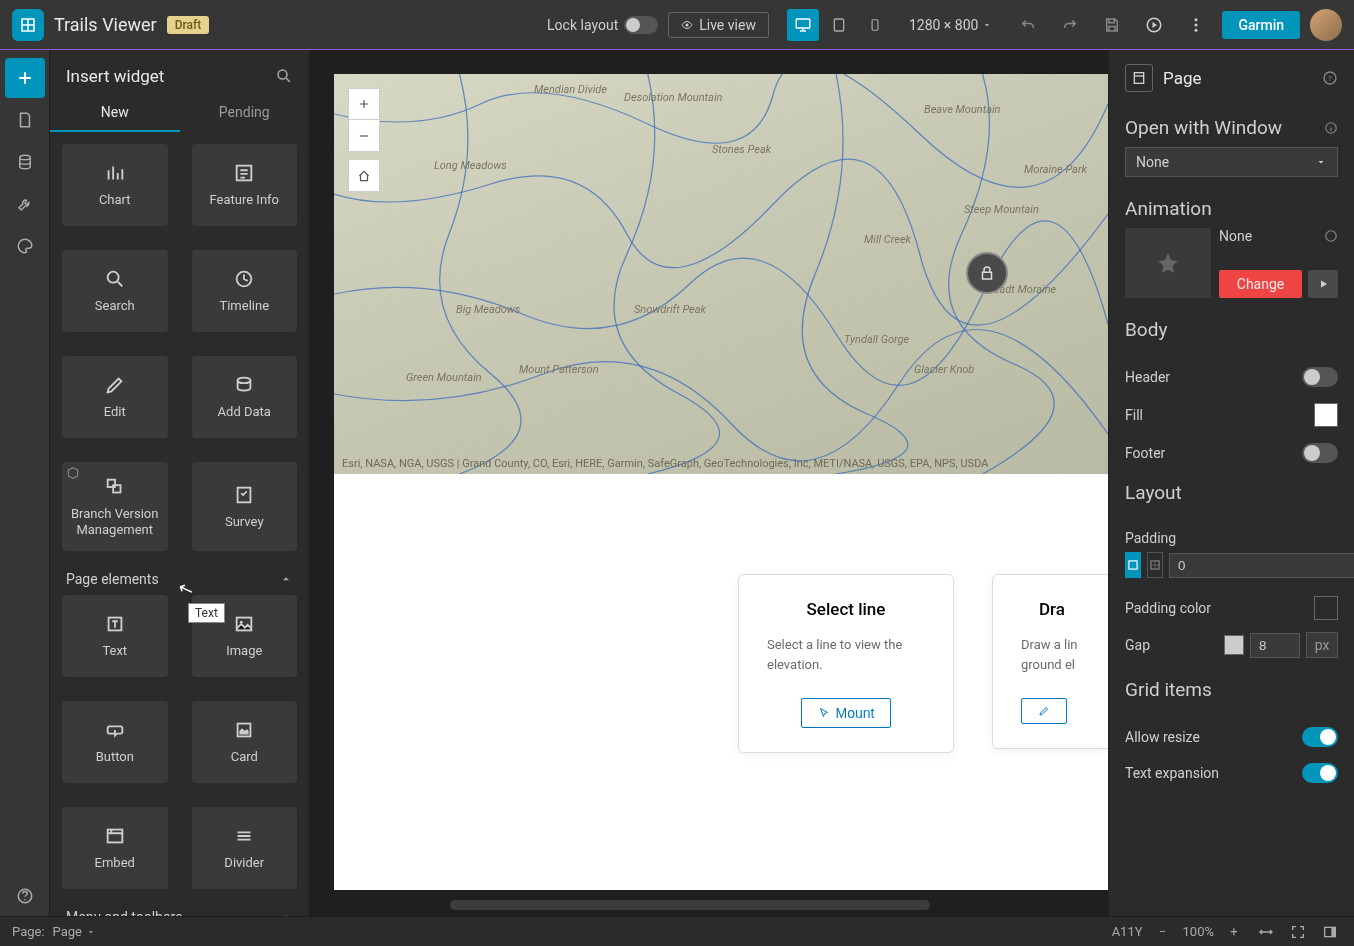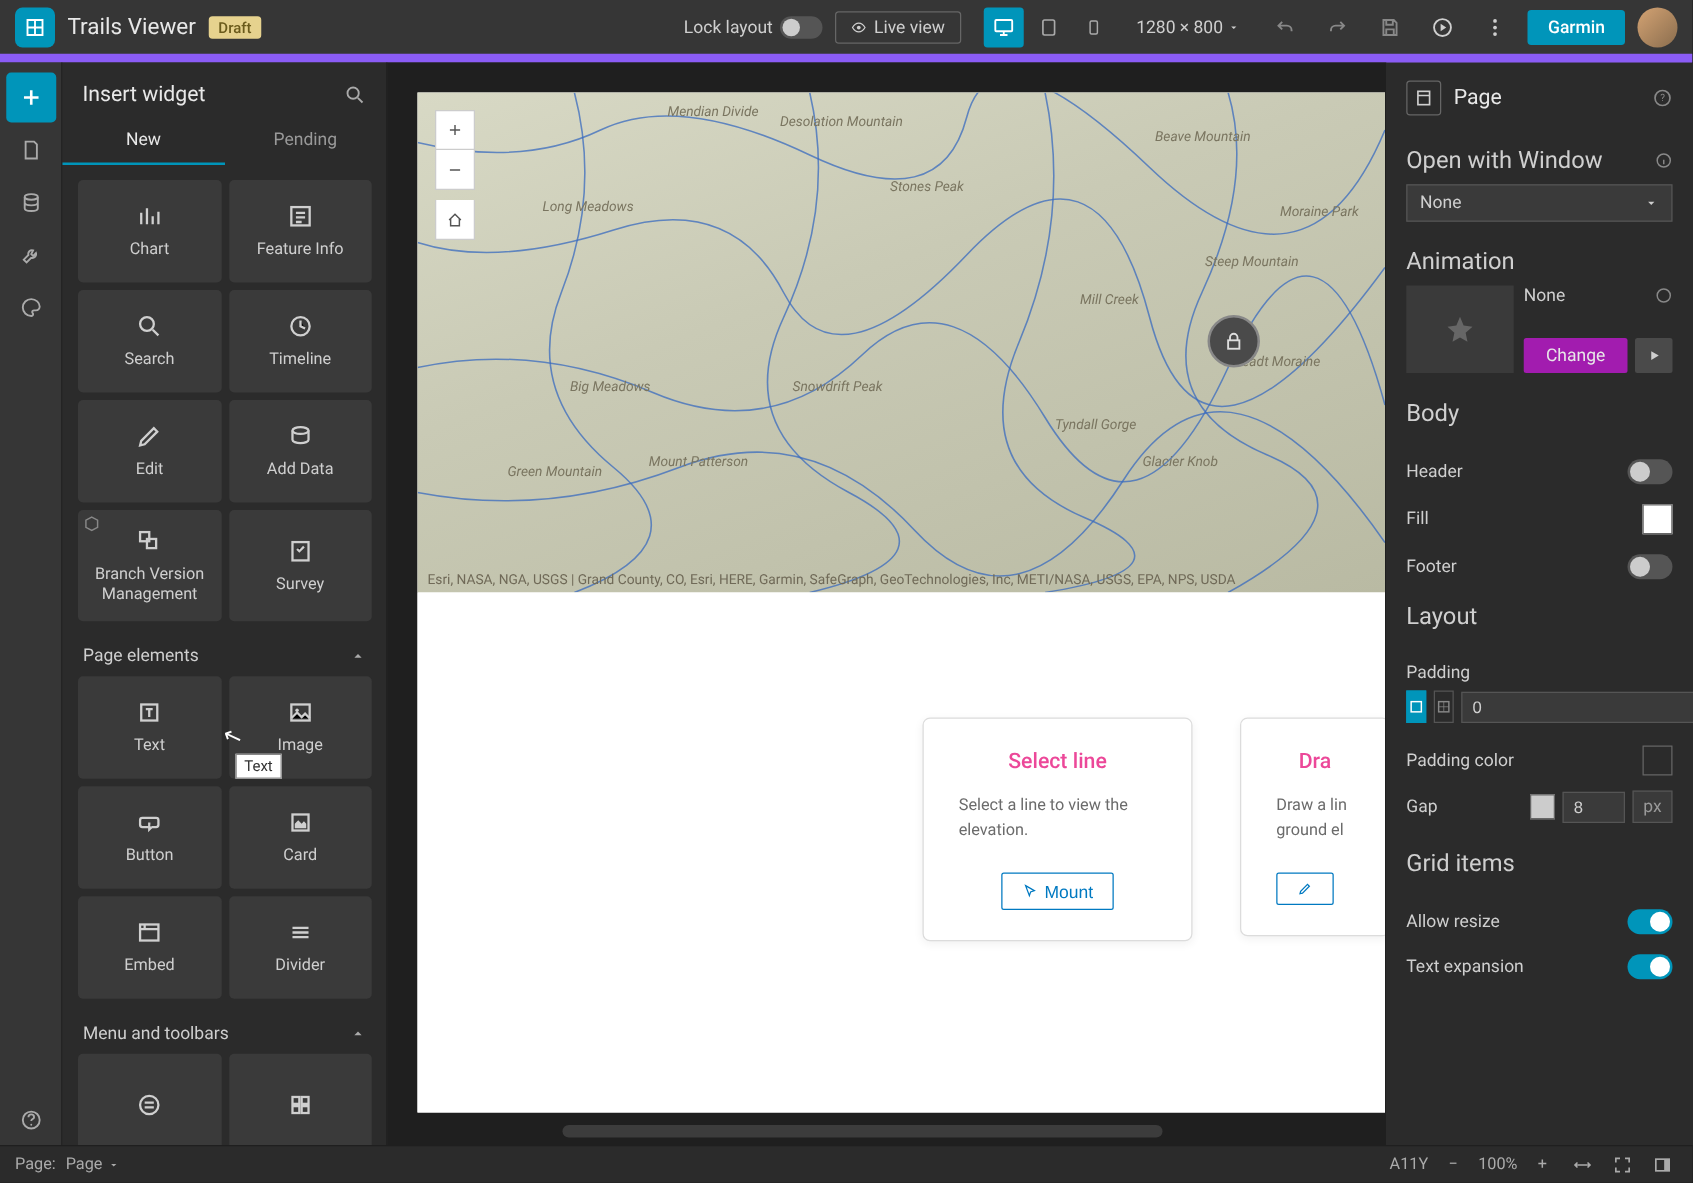--- a/index.html
+++ b/index.html
@@ -12,21 +12,21 @@
   overflow: hidden;
   font-size: 14px;
 }
 .topbar {
   height: 50px;
   background: #363636;
   display: flex;
   align-items: center;
   padding: 0 12px;
   gap: 10px;
-  border-bottom: 7px solid #8b5cf6;
+  border-bottom: 1px solid #8b5cf6;
 }
 .logo {
   width: 32px; height: 32px;
   background: #0095ba;
   border-radius: 6px;
   display: flex; align-items: center; justify-content: center;
   color: white; font-weight: bold;
 }
 .app-title { font-size: 18px; color: #e8e8e8; font-weight: 400; }
 .draft-badge {
@@ -73,21 +73,21 @@
 }
 .panel-header {
   display:flex; align-items:center; justify-content: space-between;
   padding: 16px 16px 8px 16px;
 }
 .panel-title { font-size: 17px; color: #e8e8e8; }
 .tabs { display:flex; }
 .tab { flex:1; text-align:center; padding: 10px 0; cursor:pointer; color:#999; }
 .tab.active { color: #e8e8e8; border-bottom: 2px solid #0095ba; }
 .widget-list { flex:1; overflow-y:auto; padding: 12px; position: relative; }
-.widget-grid { display:grid; grid-template-columns: 1fr 1fr; gap: 6px; margin-bottom: 12px; }
+.widget-grid { display:grid; grid-template-columns: 1fr 1fr; gap: 24px; margin-bottom: 12px; }
 .widget-card {
   background: #3a3a3a; border-radius: 4px;
   display:flex; flex-direction:column; align-items:center; justify-content:center;
   padding: 14px 6px; gap: 8px; cursor:pointer; min-height: 82px;
   position: relative;
 }
 .widget-card .badge { position:absolute; top:4px; left:4px; width:14px; height:14px; }
 .widget-label { font-size: 13px; color: #cfcfcf; text-align:center; line-height:1.2; }
 .section-head {
   display:flex; align-items:center; justify-content: space-between;
@@ -135,21 +135,21 @@
 .river { stroke:#3a6bbf; stroke-width:1.2; fill:none; opacity:0.75; }
 
 .cards-region {
   flex:1; background:#fff; position:relative; padding:20px;
 }
 .card-box {
   position:absolute; background:#fff; border:1px solid #dcdcdc; border-radius:6px;
   box-shadow: 0 2px 8px rgba(0,0,0,0.06);
   padding:24px 28px; width:216px;
 }
-.card-box h3 { font-size:17px; font-weight:500; color:#ec4899; text-align:center; margin-bottom:16px; }
+.card-box h3 { font-size:17px; font-weight:500; color:#000000; text-align:center; margin-bottom:16px; }
 .card-box p { font-size:13px; color:#6b6b6b; line-height:1.5; margin-bottom:24px; }
 .select-btn {
   border:1px solid #0079c1; color:#0079c1; background:#fff;
   padding:6px 16px; display:flex; align-items:center; gap:6px;
   margin:0 auto; cursor:pointer; font-size:14px; border-radius:2px;
 }
 .card1 { left:404px; top:100px; }
 .card2 { left:658px; top:100px; width:120px; overflow:hidden; }
 .scroll-track {
   position:absolute; bottom:6px; left:140px; width:480px; height:10px;
@@ -174,21 +174,21 @@
   background:#3a3a3a; border:1px solid #555; color:#cfcfcf; padding:6px 10px;
   width:100%; display:flex; justify-content:space-between; align-items:center; cursor:pointer;
 }
 .anim-row { display:flex; gap:8px; align-items:stretch; }
 .anim-preview {
   width:86px; height:70px; background:#3a3a3a; display:flex; align-items:center; justify-content:center;
 }
 .anim-side { flex:1; display:flex; flex-direction:column; gap:6px; }
 .anim-none-row { display:flex; align-items:center; justify-content:space-between; color:#cfcfcf; }
 .change-row { display:flex; gap:6px; }
-.change-btn { flex:1; background:#a21caf; color:#e8e8e8; padding:6px; text-align:center; cursor:pointer; border-radius:2px; }
+.change-btn { flex:1; background:#ef4444; color:#e8e8e8; padding:6px; text-align:center; cursor:pointer; border-radius:2px; }
 .play-btn { width:30px; background:#4a4a4a; display:flex; align-items:center; justify-content:center; cursor:pointer; border-radius:2px; }
 .rp-row { display:flex; align-items:center; justify-content:space-between; padding:8px 16px; }
 .swatch { width:24px; height:24px; background:#fff; border:1px solid #666; cursor:pointer; }
 .swatch.dark { background:#2b2b2b; }
 .toggle {
   width:36px; height:20px; background:#555; border-radius:10px; position:relative; cursor:pointer;
 }
 .toggle::after { content:''; position:absolute; width:16px; height:16px; background:#ccc; border-radius:50%; top:2px; left:2px; transition:.2s; }
 .toggle.on { background:#0095ba; }
 .toggle.on::after { left:18px; background:#fff; }

